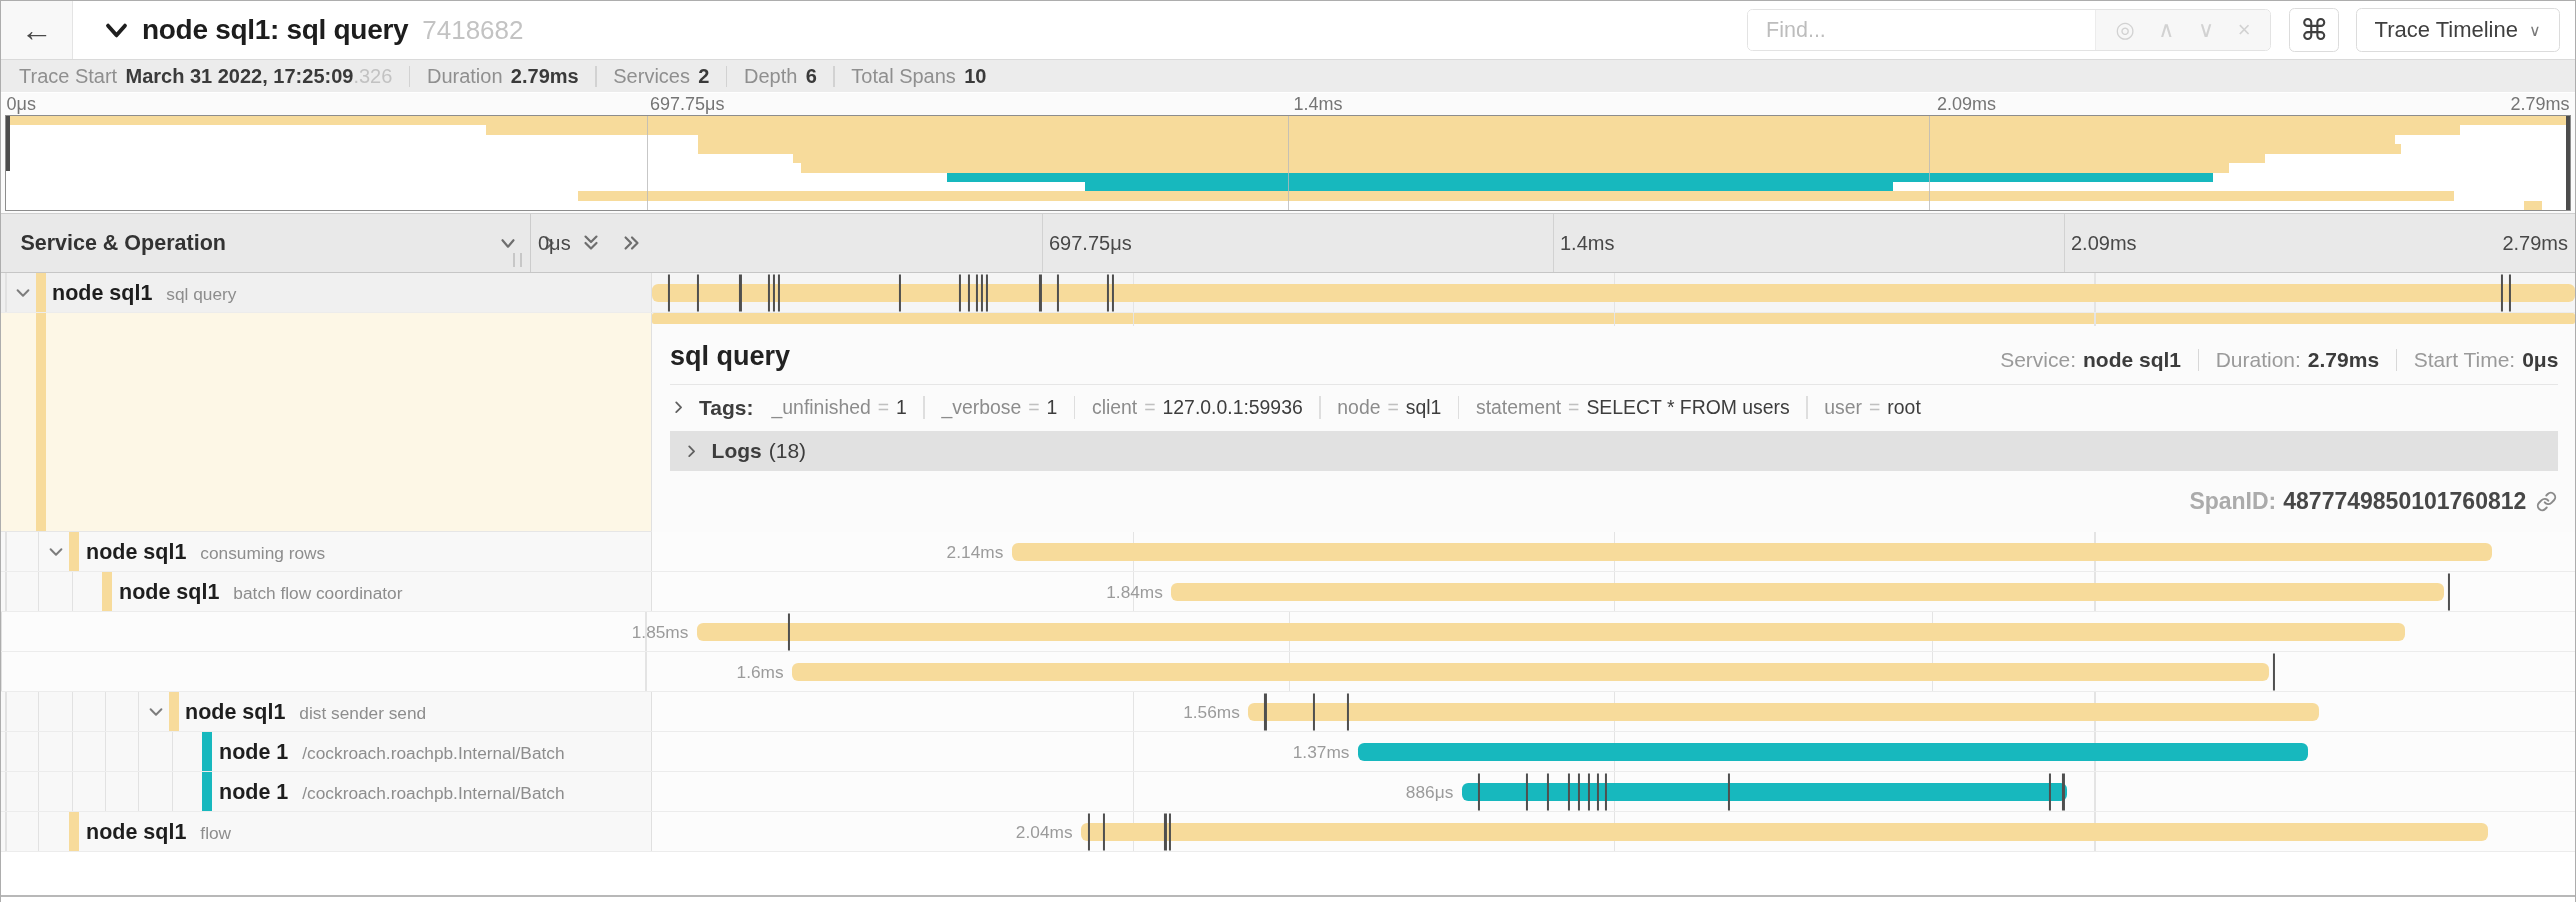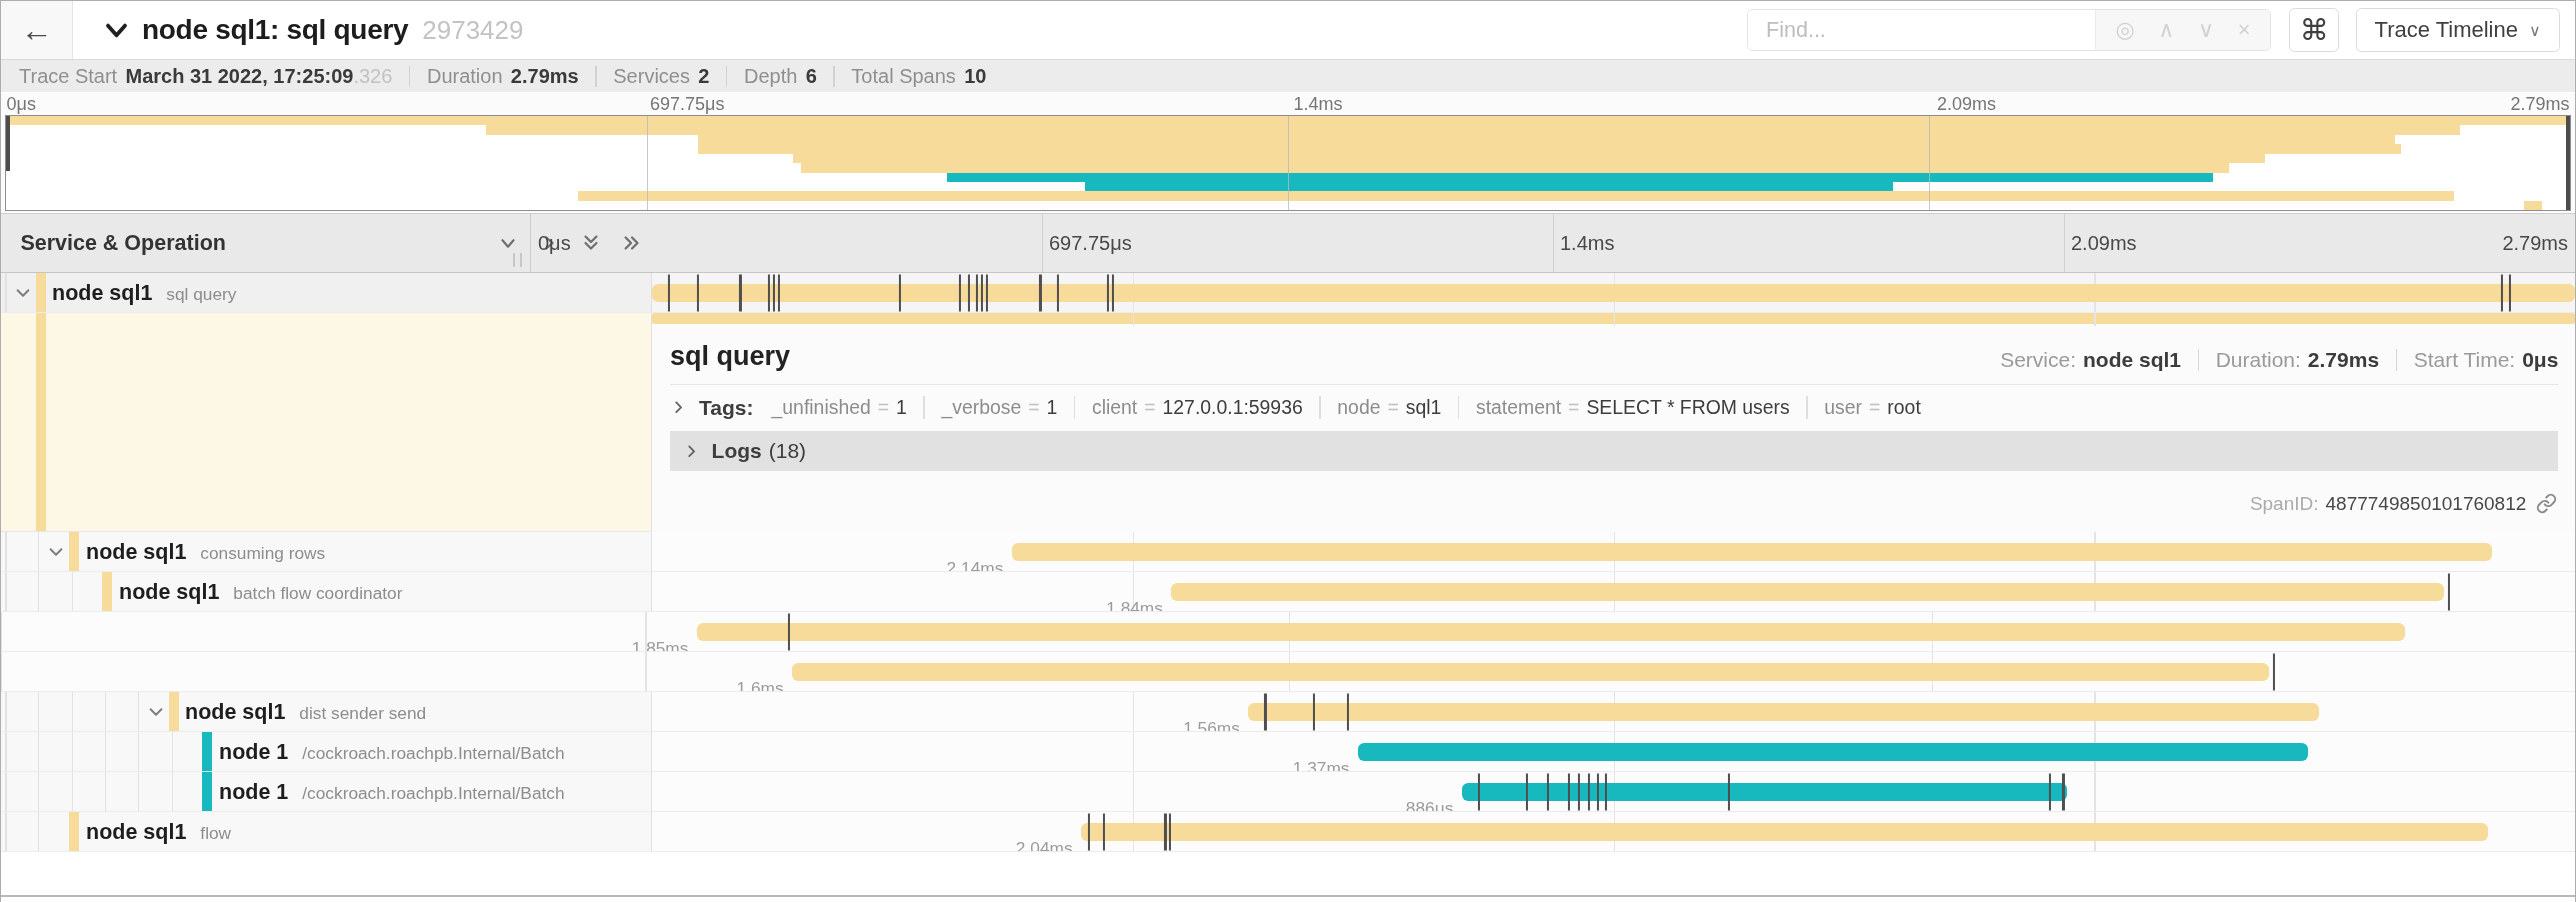--- a/index.html
+++ b/index.html
@@ -63,21 +63,21 @@
   .row.root .row-right { background:#f5f5f5; }
   .guide { position:absolute; top:0; bottom:0; width:1.4px; background:#e2e2e2; }
   .tree-chev { position:absolute; top:50%; transform:translateY(-50%); width:18px; height:18px; stroke:#7d7d7d; stroke-width:2.2; fill:none; stroke-linecap:round; stroke-linejoin:round; }
   .accent { position:absolute; top:0; bottom:0; width:9.7px; }
   .names { position:absolute; top:50%; transform:translateY(-50%); white-space:nowrap; }
   .svc-name { font-size:21.5px; font-weight:700; color:#1e1e1e; }
   .op-name { font-size:17.3px; color:#8d8d8d; margin-left:14px; }
   .grid-v { position:absolute; top:0; bottom:0; width:1.4px; background:#e4e4e4; }
   .bar { position:absolute; top:50%; transform:translateY(-50%); height:18px; border-radius:6.2px; z-index:2; }
   .bar-tick { position:absolute; top:50%; transform:translate(-50%,-50%); width:2.1px; height:37px; background:#4f4f4f; z-index:3; }
-  .dur-label { position:absolute; top:50%; transform:translate(calc(-100% - 8.3px), -50%); font-size:17.3px; color:#9b9b9b; white-space:nowrap; z-index:2;margin-top:16px; }
+  .dur-label { position:absolute; top:50%; transform:translate(calc(-100% - 8.3px), -50%); font-size:17.3px; color:#9b9b9b; white-space:nowrap; z-index:2; }
 
   
   .detail-block { display:flex; height:219px; border-bottom:1.4px solid #e6e6e6; }
   .detail-gutter { width:650px; flex:none; position:relative; background:#fdf7e6; }
   .detail-stripe { position:absolute; left:35px; top:0; bottom:0; width:9.7px; background:#f7db9b; }
   .detail-right { flex:1; position:relative; border-left:1.4px solid #e0e0e0; background:#fbfbfb; }
   .detail-bar-row { position:relative; height:12.5px; background:#fbfbfb; }
   .detail-bar { position:absolute; left:0; right:0; top:0; bottom:1.4px; background:#f7db9b; border-radius:2.1px; }
   .detail-panel { position:relative; height:207px; background:#fbfbfb; padding:0 16.6px 0 18px; }
   .dp-head { display:flex; align-items:flex-end; justify-content:space-between; padding-top:15.3px; padding-bottom:12.5px; border-bottom:1.4px solid #e6e6e6; }
@@ -89,41 +89,41 @@
   .acc-chev { width:16.6px; height:16.6px; stroke:#606060; stroke-width:2.6; fill:none; stroke-linecap:round; stroke-linejoin:round; flex:none; }
   .tags-label { font-size:21px; font-weight:700; color:#3d3d3d; margin:0 18px 0 12.5px; }
   .tag-item { white-space:nowrap; }
   .tag-key { color:#8c8c8c; }
   .tag-eq { color:#c0c0c0; padding:0 7px; }
   .tag-val { color:#3d3d3d; }
   .tag-sep { width:1.4px; height:23.6px; background:#dedede; margin:0 16.6px; flex:none; }
   .logs-row { display:flex; align-items:center; height:40px; margin-top:4.2px; background:#e1e1e1; padding-left:12.5px; cursor:pointer; }
   .logs-label { font-size:21px; font-weight:700; color:#3d3d3d; margin-left:12.5px; }
   .logs-count { font-size:21px; color:#3d3d3d; margin-left:7px; font-weight:400; }
-  .spanid-row { position:absolute; right:18px; bottom:18px; display:flex; align-items:center; font-size:19px; }
+  .spanid-row { position:absolute; right:18px; bottom:18px; display:flex; align-items:center; font-size:23px;font-weight:bold; }
   .spanid-label { color:#ababab; }
   .spanid-val { color:#474747; margin-left:7px; }
   .link-icon { width:21px; height:21px; margin-left:9.7px; stroke:#8a8a8a; stroke-width:2.2; fill:none; stroke-linecap:round; stroke-linejoin:round; cursor:pointer; }
 </style>
 </head>
 <body>
 
 <div class="app">
 
   <div class="topbar">
     <div class="back-btn">
         <span>←</span>
       </div>
     <div class="title-chev">
       <svg viewBox="0 0 24 24">
           <polyline points="5,8 12,16 19,8"></polyline>
         </svg>
     </div>
     <div class="trace-title">node sql1: sql query</div>
-    <div class="trace-id">2973429</div>
+    <div class="trace-id">7418682</div>
 
     <div class="find-wrap">
       <input class="find-input" placeholder="Find..." style="">
       <div class="find-icons">
         <span>◎</span>
         <span>∧</span>
         <span>∨</span>
         <span>×</span>
       </div>
     </div>

